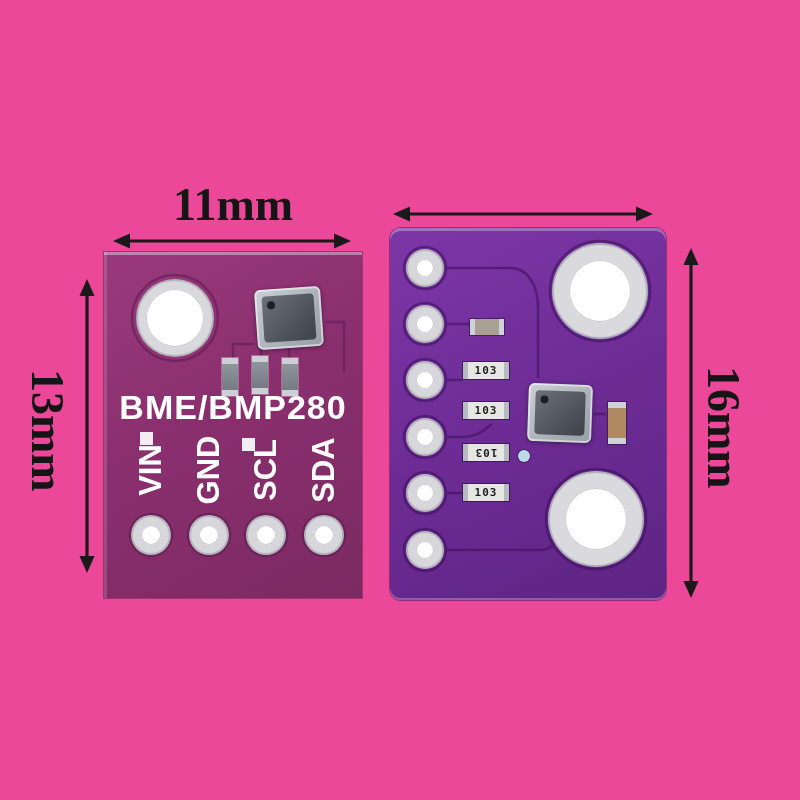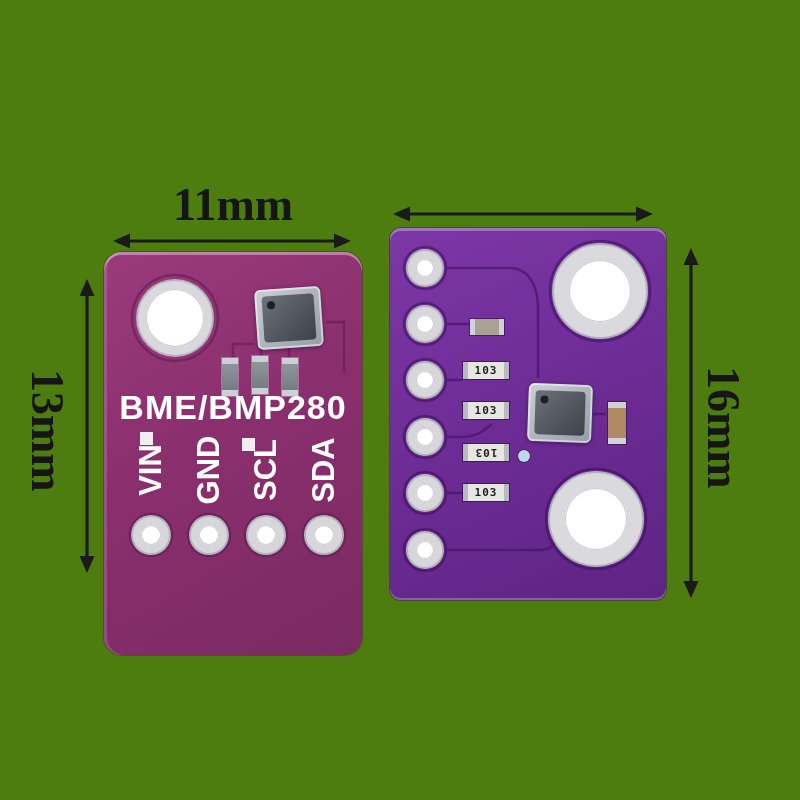--- a/index.html
+++ b/index.html
@@ -1,36 +1,36 @@
 <!DOCTYPE html>
 <html><head>
 <meta charset="utf-8">
 <style>
   html,body{margin:0;padding:0;background:#ffffff;}
-  .scene{position:relative;width:800px;height:800px;background:#4d7c0f;overflow:hidden;
+  .scene{position:relative;width:800px;height:800px;background:#ec4899;overflow:hidden;
          font-family:"Liberation Sans",sans-serif;}
 
   
   .dim-label{position:absolute;font-family:"Liberation Serif",serif;font-weight:bold;
              color:#151515;font-size:46px;line-height:1;}
   .dim-h{text-align:center;width:160px;}
   .dim-v{writing-mode:vertical-rl;text-orientation:mixed;height:170px;text-align:center;}
   #lbl-left-width{left:153px;top:182px;}
   #lbl-right-width{left:446px;top:154px;}
   #lbl-left-height{left:24px;top:345px;}
   #lbl-right-height{left:700px;top:342px;}
   .arrow{position:absolute;}
   #arr-left-width{left:112px;top:229px;}
   #arr-right-width{left:392px;top:202px;}
   #arr-left-height{left:75px;top:278px;}
   #arr-right-height{left:679px;top:247px;}
 
   
   .board{position:absolute;}
-  .board-left{left:104px;top:252px;width:258px;height:403px;border-radius:18px;
+  .board-left{left:104px;top:252px;width:258px;height:346px;border-radius:0;
     background:linear-gradient(150deg,#9a3a7c 0%,#8a2f6e 45%,#7b2a62 100%);
     box-shadow:inset 0 3px 0 rgba(235,225,238,.45), inset 3px 0 0 rgba(235,225,238,.18),
                0 0 0 1px rgba(90,30,70,.5);}
   .board-right{left:390px;top:228px;width:276px;height:372px;border-radius:11px;
     background:linear-gradient(155deg,#7d37a7 0%,#6d2c95 50%,#5e2484 100%);
     box-shadow:inset 0 3px 0 rgba(235,225,240,.35), inset 0 -2px 0 rgba(235,225,240,.3),
                0 0 0 1px rgba(60,20,90,.5);}
   .traces{position:absolute;left:0;top:0;pointer-events:none;}
 
   

